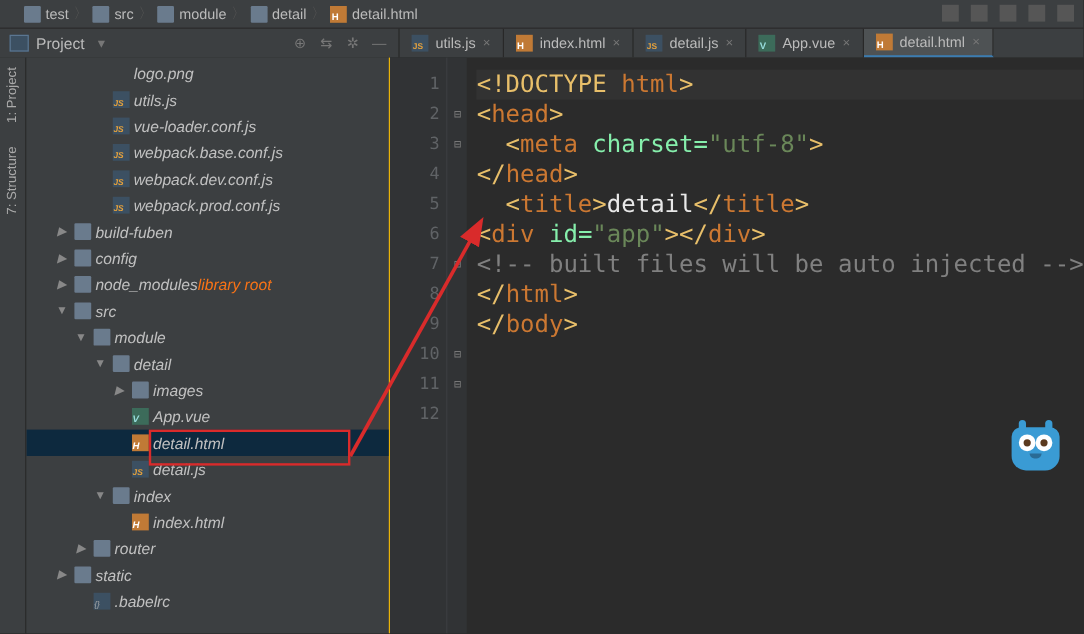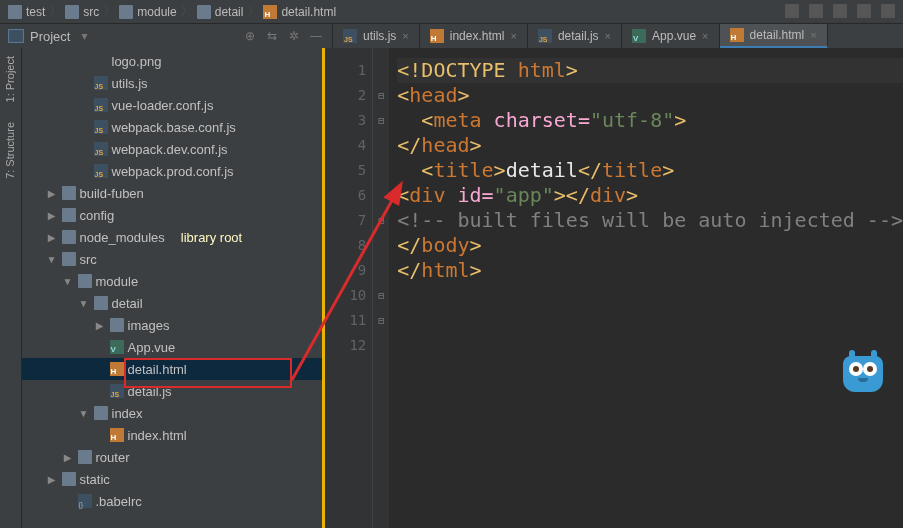--- a/index.html
+++ b/index.html
@@ -12,21 +12,21 @@
   height: 528px;
   overflow: hidden;
   position: relative;
 }
 .breadcrumb {
   height: 24px;
   background: #3c3f41;
   border-bottom: 1px solid #282828;
   display: flex;
   align-items: center;
-  padding: 0 8px;
+  padding: 0 20px;
   gap: 4px;
   font-size: 12px;
 }
 .breadcrumb .sep { color: #555; }
 .breadcrumb .crumb { display: flex; align-items: center; gap: 4px; }
 .fi { width: 14px; height: 14px; display: inline-block; }
 .folder-icon { background: #6a7b8d; border-radius: 1px; }
 .html-icon { background: #c07a36; color: #fff; font-size: 7px; font-weight: bold; display: flex; align-items: flex-end; justify-content: flex-start; padding: 1px; position: relative; }
 .html-icon::after { content: "H"; position: absolute; bottom: 0; left: 1px; font-size: 8px; }
 .js-icon { background: #3c5062; position: relative; }
@@ -82,41 +82,42 @@
   display: flex;
   flex-direction: column;
   align-items: center;
   padding-top: 4px;
   gap: 12px;
 }
 .rail .rtxt { writing-mode: vertical-rl; transform: rotate(180deg); font-size: 11px; color: #aaa; padding: 4px 0; cursor: pointer; }
 .sidebar {
   width: 311px;
   background: #3c3f41;
-  border-right: 3px solid #eab308;
+  border-right: 1px solid #eab308;
   overflow: auto;
   padding-top: 2px;
+  font-style: italic;
 }
 .tree-item {
   display: flex;
   align-items: center;
   height: 22px;
   gap: 4px;
   padding-right: 4px;
   cursor: pointer;
   white-space: nowrap;
 }
 .tree-item.selected { background: #0d293e; }
 .arrow { width: 12px; text-align: center; color: #888; font-size: 10px; }
 .indent1 { padding-left: 24px; }
 .indent2 { padding-left: 40px; }
 .indent3 { padding-left: 56px; }
 .indent4 { padding-left: 72px; }
 .treelabel { color: #c1c1c1; font-size: 13px; }
-.treelabel .lib { color: #fef9c3; margin-left: 16px; }
+.treelabel .lib { color: #f97316; margin-left: 0; }
 .editor {
   flex: 1;
   background: #2b2b2b;
   display: flex;
   position: relative;
 }
 .gutter {
   width: 48px;
   background: #313335;
   text-align: right;
@@ -140,21 +141,21 @@
   font-family: "Consolas", monospace;
   font-size: 20px;
   line-height: 25px;
   position: relative;
 }
 .code .line { height: 25px; white-space: pre; }
 .y { color: #cc7832; }
 .w { color: #e8e8e8; }
 .g { color: #6a8759; }
 .gr { color: #808080; }
-.a { color: #f9a8d4; text-align: center; }
+.a { color: #86efac; text-align: center; }
 .p { color: #e8bf6a; }
 .caret-line { background: #323232; }
 .red-box {
   position: absolute;
   border: 2px solid #d92b2b;
   pointer-events: none;
 }
 .arrow-red {
   position: absolute;
   pointer-events: none;
@@ -404,22 +405,22 @@
         <div></div>
       </div>
     <div class="code" id="code">
         <div class="line caret-line"><span class="p">&lt;!DOCTYPE </span><span class="y">html</span><span class="p">&gt;</span></div>
         <div class="line"><span class="p">&lt;</span><span class="y">head</span><span class="p">&gt;</span></div>
         <div class="line"><span class="p">  &lt;</span><span class="y">meta </span><span class="a">charset=</span><span class="g">"utf-8"</span><span class="p">&gt;</span></div>
         <div class="line"><span class="p">&lt;/</span><span class="y">head</span><span class="p">&gt;</span></div>
         <div class="line"><span class="p">  &lt;</span><span class="y">title</span><span class="p">&gt;</span><span class="w">detail</span><span class="p">&lt;/</span><span class="y">title</span><span class="p">&gt;</span></div>
         <div class="line"><span class="p">&lt;</span><span class="y">div </span><span class="a">id=</span><span class="g">"app"</span><span class="p">&gt;&lt;/</span><span class="y">div</span><span class="p">&gt;</span></div>
         <div class="line"><span class="gr">&lt;!-- built files will be auto injected --&gt;</span></div>
+        <div class="line"><span class="p">&lt;/</span><span class="y">html</span><span class="p">&gt;</span></div>
         <div class="line"><span class="p">&lt;/</span><span class="y">body</span><span class="p">&gt;</span></div>
-        <div class="line"><span class="p">&lt;/</span><span class="y">html</span><span class="p">&gt;</span></div>
         <div class="line"><span class="w"></span></div>
       </div>
   </div>
 </div>
 
 <svg class="arrow-red" id="arrow-svg" style="left:0;top:0;width:903px;height:528px;position:absolute;">
   <defs>
       <marker id="ah" markerWidth="10" markerHeight="10" refX="6" refY="3" orient="auto">
         <path d="M0,0 L0,6 L8,3 z" fill="#d92b2b"></path>
       </marker>

